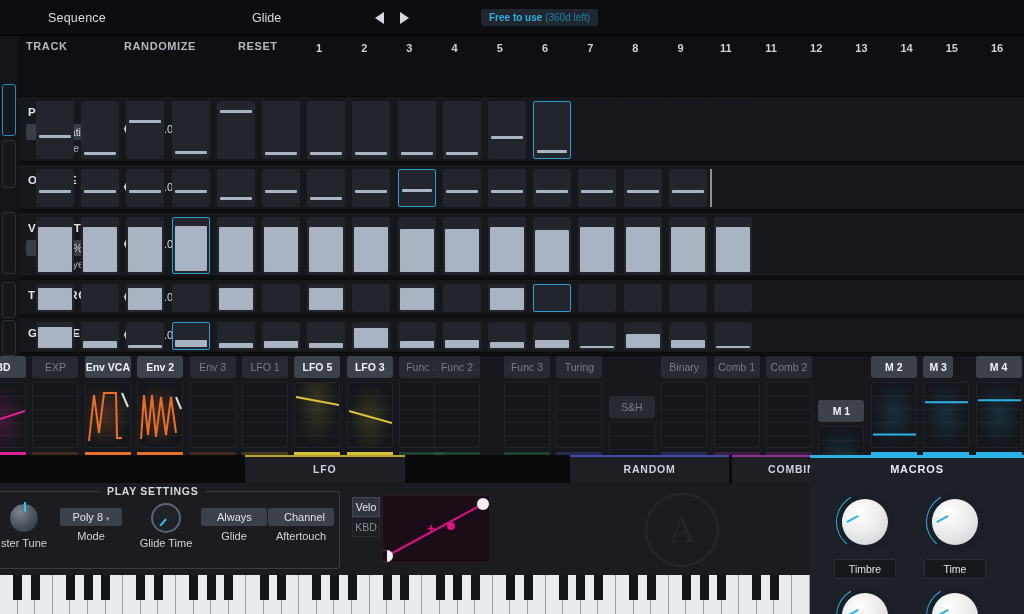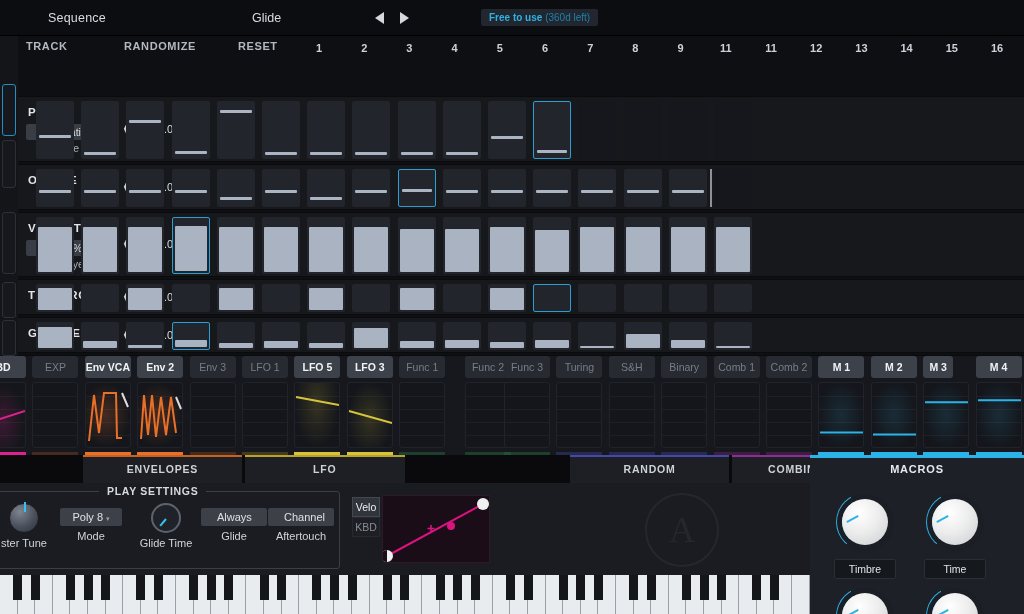--- a/index.html
+++ b/index.html
@@ -685,21 +685,21 @@
       <div class="modtab off" style="width: 46px;">Func 1</div>
       <div class="modthumb" style="width: 46px;">
         <div class="grid-l" style="top: 13px;"></div>
         <div class="grid-l" style="top: 26px;"></div>
         <div class="grid-l" style="top: 39px;"></div>
         <div class="grid-l" style="top: 52px;"></div>
         <svg width="46" height="66" style="position:absolute;inset:0"></svg>
       </div>
       <div class="underline" style="width: 46px; background: rgb(36, 96, 58); opacity: 0.55;"></div>
     </div>
-    <div class="modcol" style="left: 465px; width: 32px;">
+    <div class="modcol" style="left: 434px; width: 32px;">
       <div class="modtab off" style="width: 46px;">Func 2</div>
       <div class="modthumb" style="width: 46px;">
         <div class="grid-l" style="top: 13px;"></div>
         <div class="grid-l" style="top: 26px;"></div>
         <div class="grid-l" style="top: 39px;"></div>
         <div class="grid-l" style="top: 52px;"></div>
         <svg width="46" height="66" style="position:absolute;inset:0"></svg>
       </div>
       <div class="underline" style="width: 46px; background: rgb(36, 96, 58); opacity: 0.55;"></div>
     </div>
@@ -718,21 +718,21 @@
       <div class="modtab off" style="width: 46px;">Turing</div>
       <div class="modthumb" style="width: 46px;">
         <div class="grid-l" style="top: 13px;"></div>
         <div class="grid-l" style="top: 26px;"></div>
         <div class="grid-l" style="top: 39px;"></div>
         <div class="grid-l" style="top: 52px;"></div>
         <svg width="46" height="66" style="position:absolute;inset:0"></svg>
       </div>
       <div class="underline" style="width: 46px; background: rgb(52, 58, 120); opacity: 0.55;"></div>
     </div>
-    <div class="modcol" style="left: 608.8px; width: 42px;">
+    <div class="modcol" style="left: 608.8px; width: 42px; margin-top: 40px;">
       <div class="modtab off" style="width: 46px;">S&amp;H</div>
       <div class="modthumb" style="width: 46px;">
         <div class="grid-l" style="top: 13px;"></div>
         <div class="grid-l" style="top: 26px;"></div>
         <div class="grid-l" style="top: 39px;"></div>
         <div class="grid-l" style="top: 52px;"></div>
         <svg width="46" height="66" style="position:absolute;inset:0"></svg>
       </div>
       <div class="underline" style="width: 46px; background: rgb(52, 58, 120); opacity: 0.55;"></div>
     </div>
@@ -762,21 +762,21 @@
       <div class="modtab off" style="width: 46px;">Comb 2</div>
       <div class="modthumb" style="width: 46px;">
         <div class="grid-l" style="top: 13px;"></div>
         <div class="grid-l" style="top: 26px;"></div>
         <div class="grid-l" style="top: 39px;"></div>
         <div class="grid-l" style="top: 52px;"></div>
         <svg width="46" height="66" style="position:absolute;inset:0"></svg>
       </div>
       <div class="underline" style="width: 46px; background: rgb(90, 37, 96); opacity: 0.55;"></div>
     </div>
-    <div class="modcol" style="left: 818.4px; width: 46px;">
+    <div class="modcol" style="left: 818.4px; width: 46px; margin-top: 44px;">
       <div class="modtab on" style="width: 46px;">M 1</div>
       <div class="modthumb" style="width: 46px; background: radial-gradient(rgba(43, 179, 232, 0.13), rgb(20, 22, 27) 75%);">
         <div class="grid-l" style="top: 13px;"></div>
         <div class="grid-l" style="top: 26px;"></div>
         <div class="grid-l" style="top: 39px;"></div>
         <div class="grid-l" style="top: 52px;"></div>
         <svg width="46" height="66" style="position:absolute;inset:0">
           <line x1="1" y1="49.519999999999996" x2="44" y2="49.519999999999996" stroke="#2bb3e8" stroke-width="2"></line>
         </svg>
       </div>
@@ -817,24 +817,20 @@
         <div class="grid-l" style="top: 52px;"></div>
         <svg width="46" height="66" style="position:absolute;inset:0">
           <line x1="1" y1="17.28" x2="44" y2="17.28" stroke="#2bb3e8" stroke-width="2"></line>
         </svg>
       </div>
       <div class="underline" style="width: 46px; background: rgb(43, 179, 232); opacity: 1;"></div>
     </div>
   </div>
 
 <div id="sectabs">
-    <div class="sectab" style="left: 82.5806px; width: 159.656px;">
-      <div class="topline" style="background: rgb(196, 100, 30);"></div>
-      <span>ENVELOPES</span>
-    </div>
     <div class="sectab" style="left: 244.989px; width: 159.656px;">
       <div class="topline" style="background: rgb(184, 163, 44);"></div>
       <span>LFO</span>
     </div>
     <div class="sectab" style="left: 569.806px; width: 159.656px;">
       <div class="topline" style="background: rgb(69, 72, 168);"></div>
       <span>RANDOM</span>
     </div>
     <div class="sectab" style="left: 732.215px; width: 141.763px;">
       <div class="topline" style="background: rgb(140, 47, 148);"></div>

